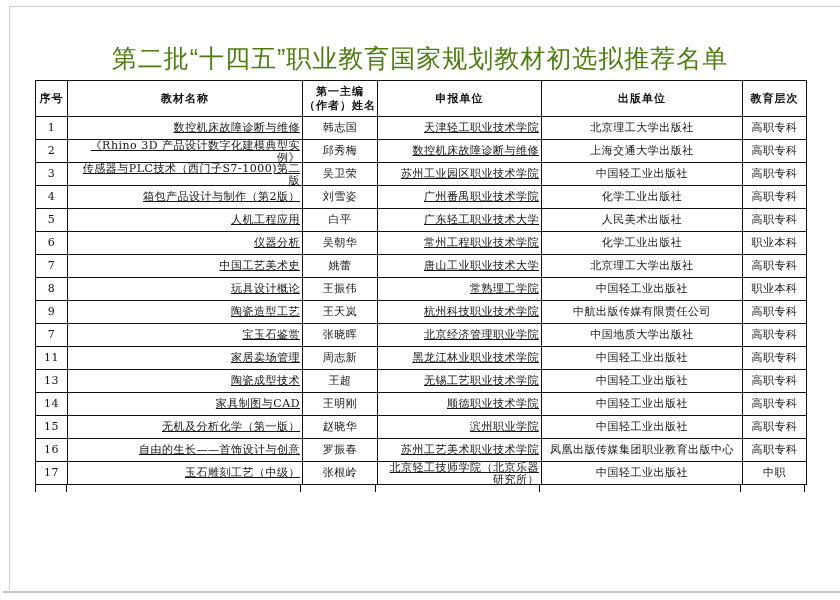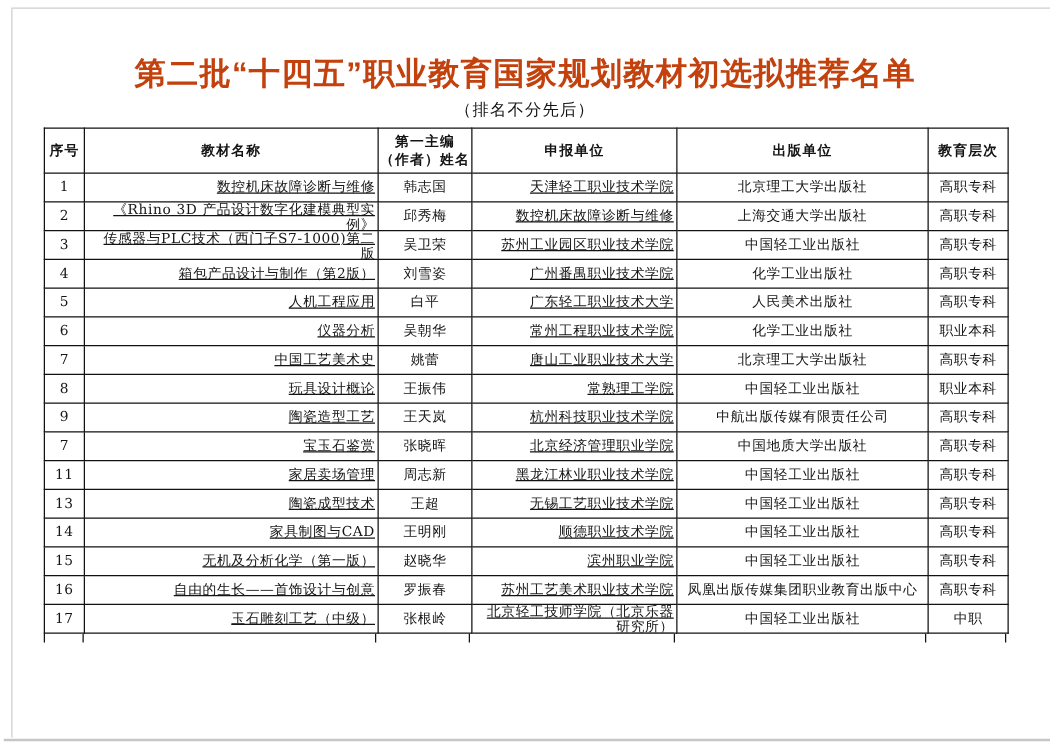--- a/index.html
+++ b/index.html
@@ -10,24 +10,24 @@
   .edge { position:absolute; background:#cdcdcd; }
   .edge-top    { left:10px; top:6px;  width:830px; height:1px; }
   .edge-left   { left:9px;  top:6px;  width:1px;  height:584px; }
   .edge-bottom { left:3px;  top:591px; width:837px; height:2px; background:#c6c6c6; }
 
   .page { position:absolute; left:0; top:0; width:840px; height:600px; padding-top:42px; }
 
   .title {
     text-align:center;
     font-family:"Liberation Sans", sans-serif;
-    font-weight:700;
+    font-weight:400;
     font-size:25px;
     letter-spacing:1px;
-    color:#c2410c;
+    color:#4d7c0f;
   }
   .subtitle {
     text-align:center;
     font-size:13px;
     margin-top:4px;
     letter-spacing:1px;
     color:#141414;
   }
 
   table.list {
@@ -72,21 +72,20 @@
 </style>
 </head>
 <body>
 
 <div class="page">
   <div class="edge edge-top"></div>
   <div class="edge edge-left"></div>
   <div class="edge edge-bottom"></div>
 
   <div class="title">第二批“十四五”职业教育国家规划教材初选拟推荐名单</div>
-  <div class="subtitle">（排名不分先后）</div>
 
   <table class="list">
     <colgroup>
       <col style="width:32px">
         <col style="width:235px">
         <col style="width:75px">
       <col style="width:164px">
         <col style="width:201px">
         <col style="width:64px">
     </colgroup>

